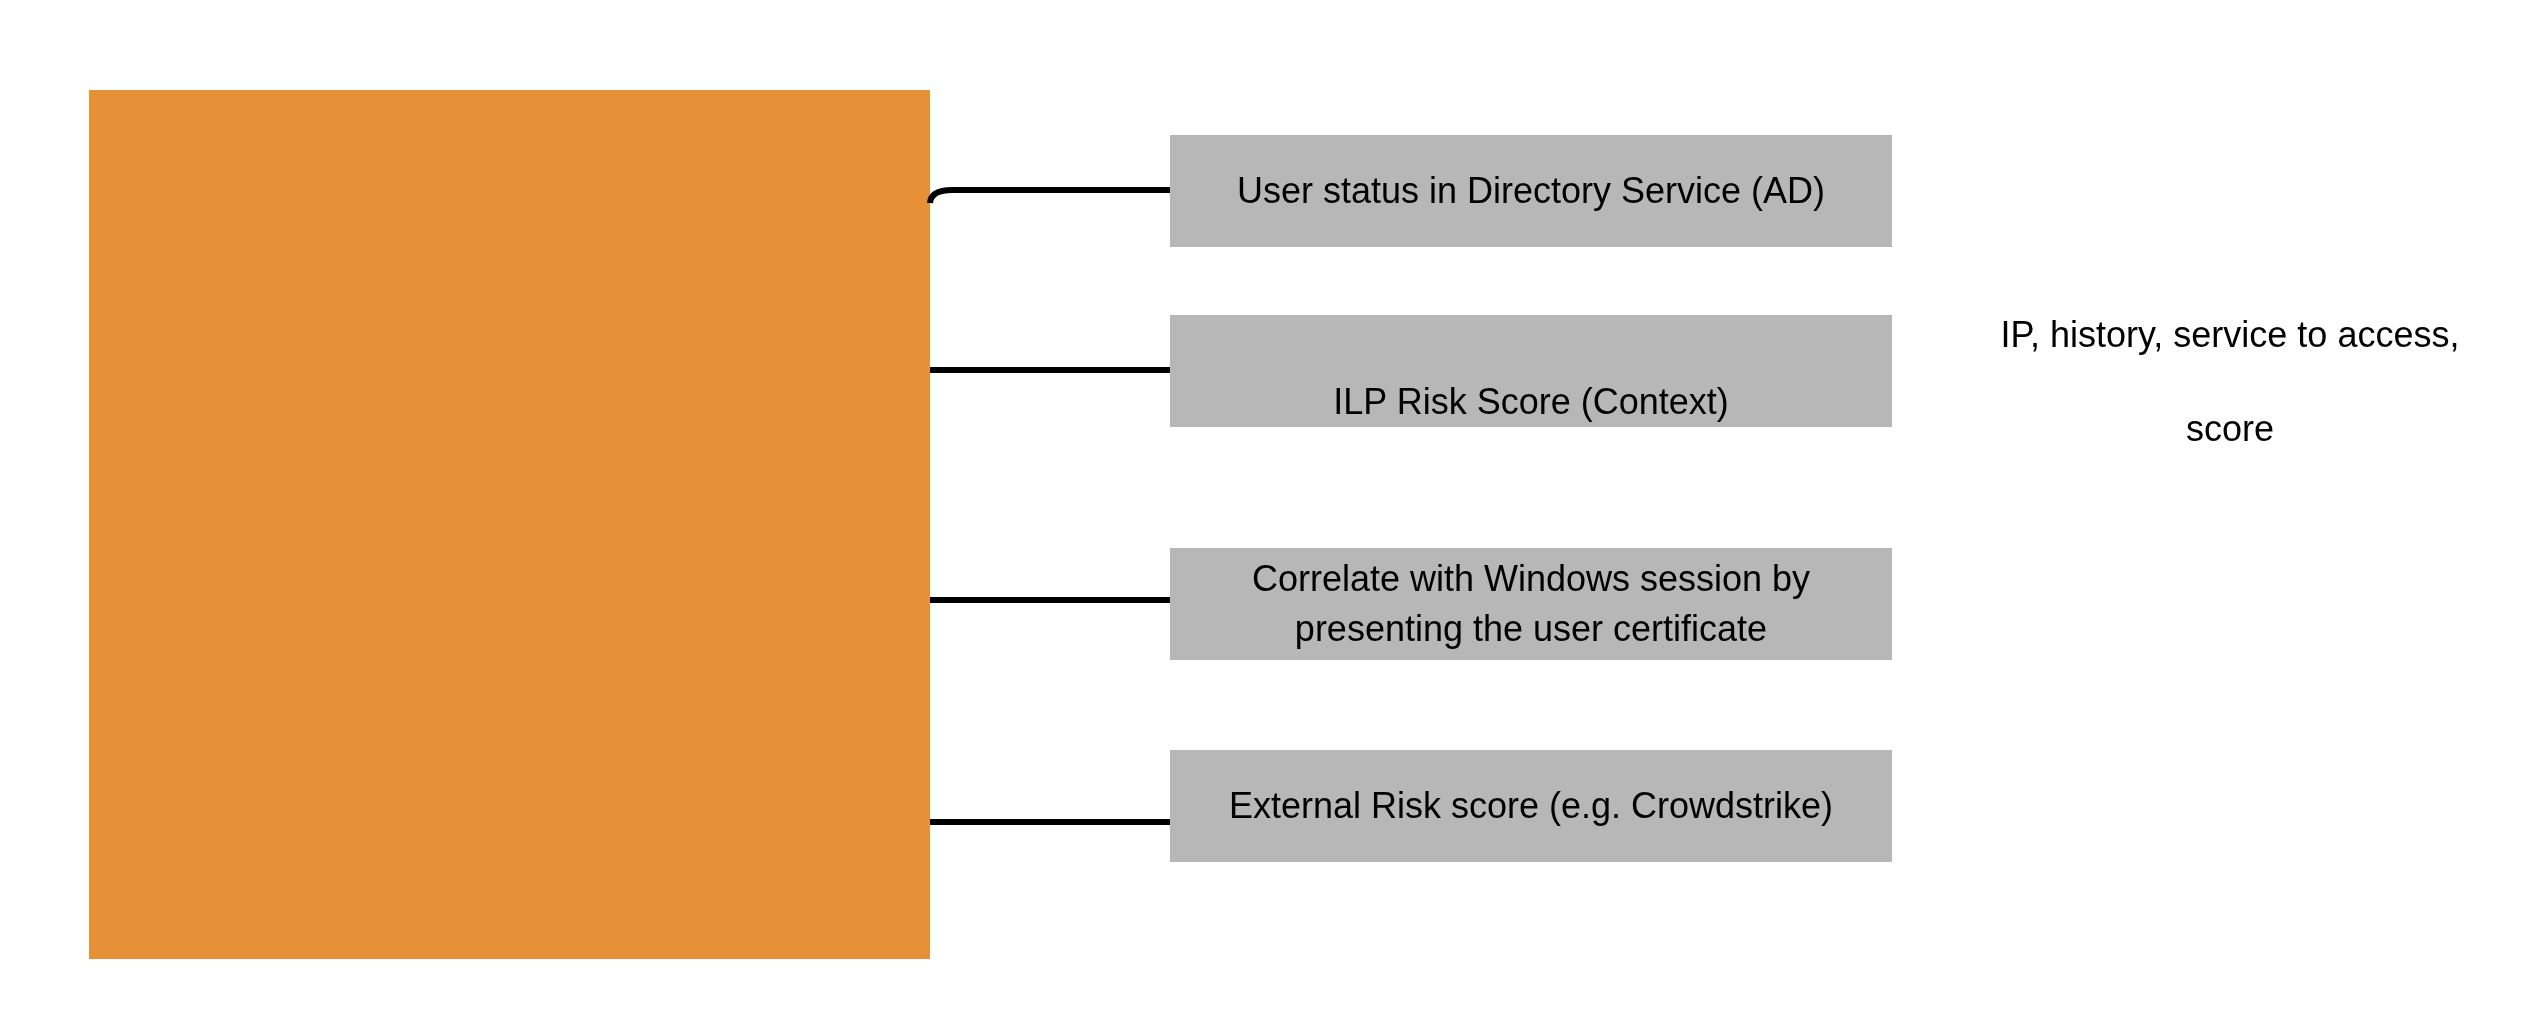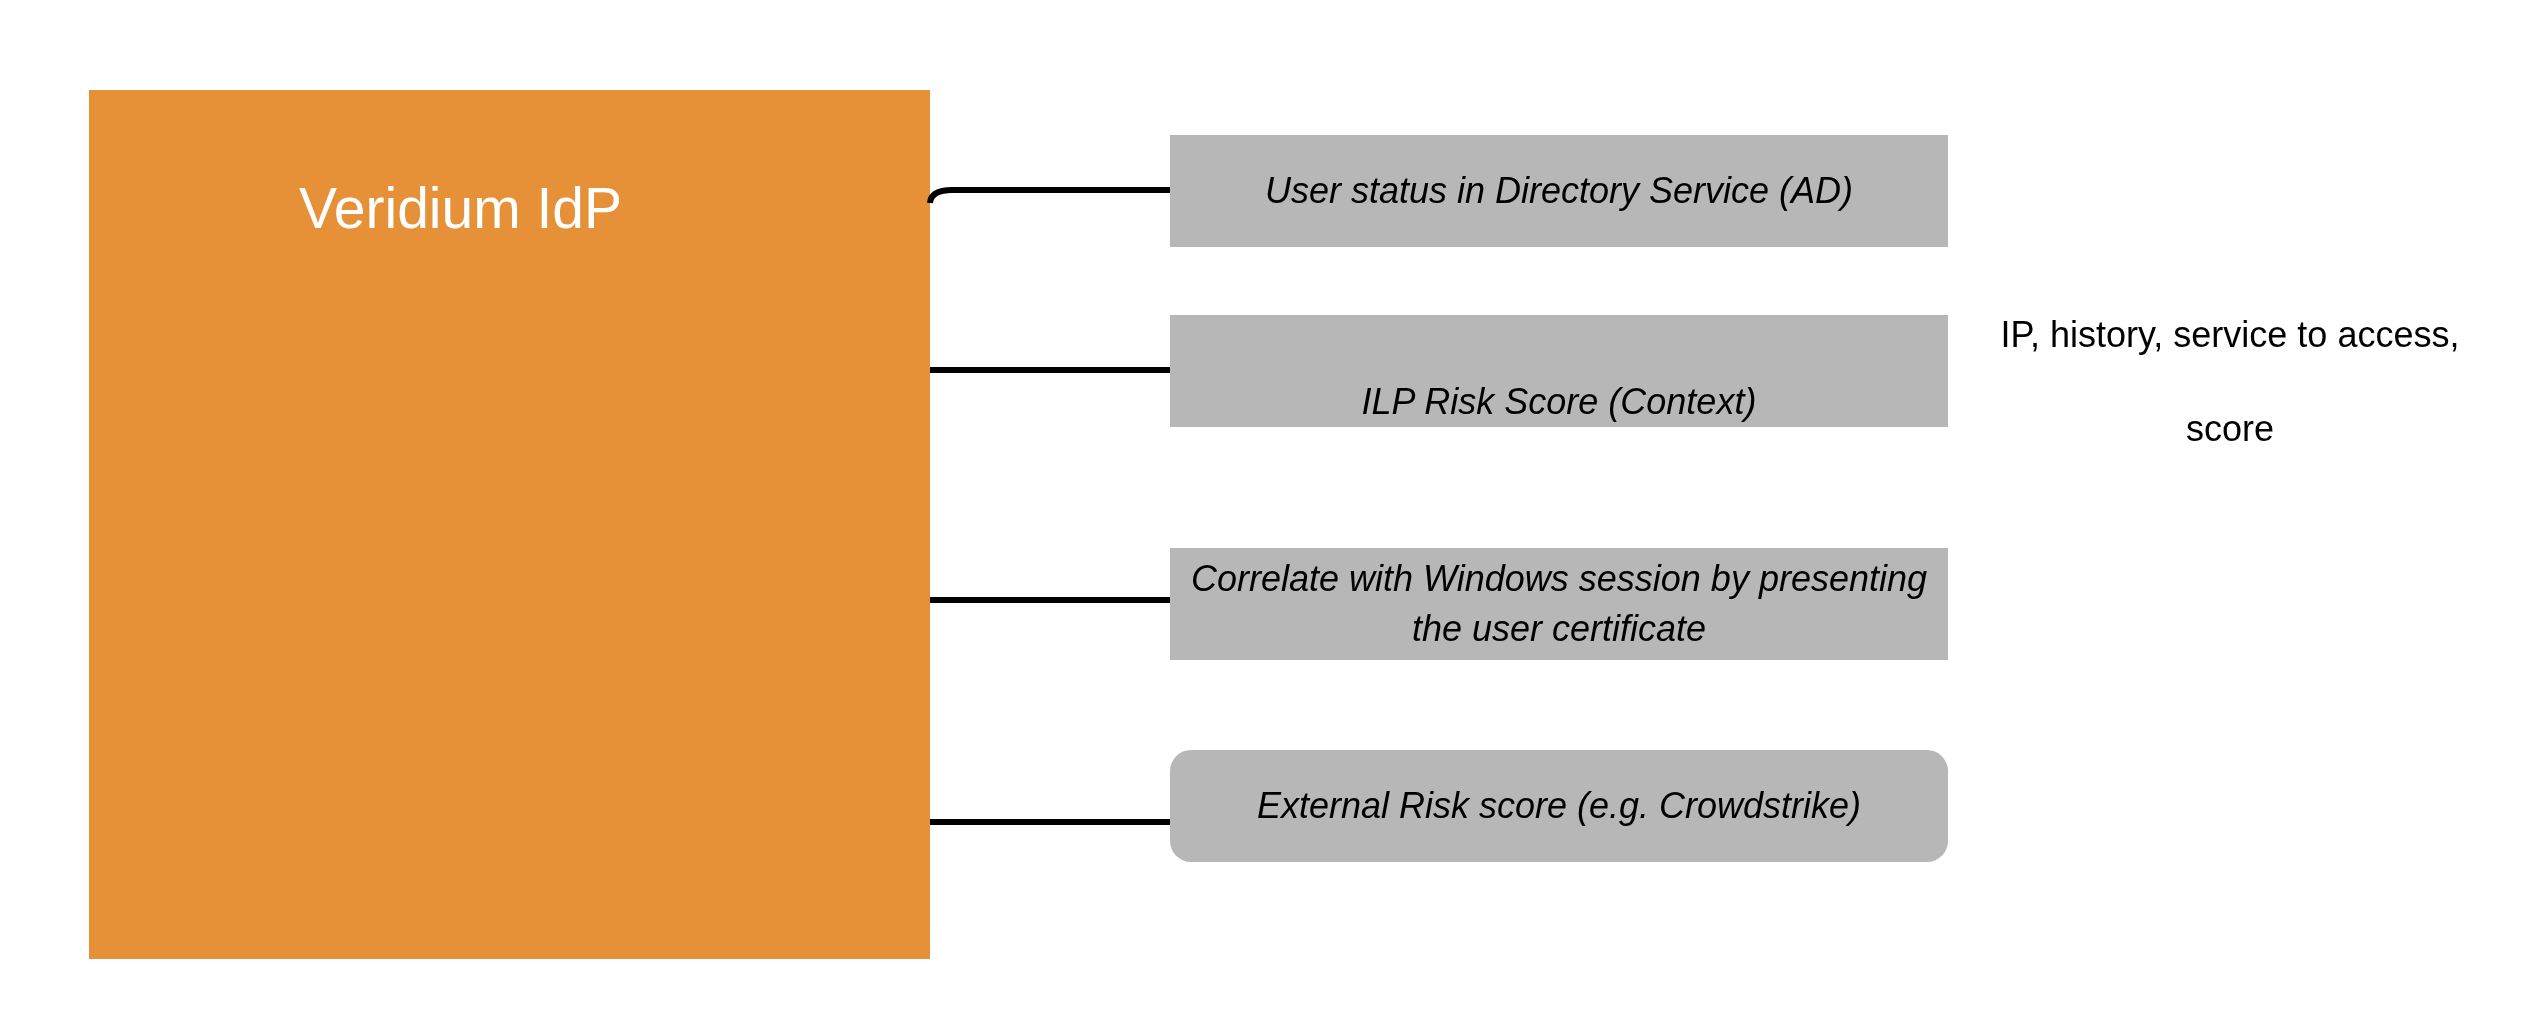--- a/index.html
+++ b/index.html
@@ -41,60 +41,59 @@
     pointer-events: none;
   }
   .connectors path {
     fill: none;
     stroke: var(--connector, #000000);
     stroke-width: 6;
   }
   .attr-box {
     position: absolute;
     left: 1170px;
-    width: 778px;
+    width: 722px;
     height: 112px;
     background: var(--attribute-box-fill, #B7B7B7);
     color: var(--attribute-box-text, #000000);
     display: flex;
     align-items: center;
     justify-content: center;
     text-align: center;
     font-size: 36px;
     line-height: 50px;
     padding: 0;
     box-sizing: border-box;
-    font-style: italic;
   }
   .attr-box .attr-label {
     padding: 0 8px;
   }
   .attr-box-1 { top: 135px; }
   .attr-box-2 { top: 315px; align-items: flex-end; }
   .attr-box-3 { top: 548px; }
-  .attr-box-4 { top: 750px; border-radius: 21px; }
+  .attr-box-4 { top: 750px; }
   .annotation {
     position: absolute;
     left: 1980px;
     top: 311px;
     width: 500px;
     text-align: center;
     color: #000000;
     font-size: 36px;
     line-height: 47px;
   }
 </style>
 </head>
 <body>
 
 <div class="canvas">
 
   <div class="main-box">
     <div class="main-box-label">
-      <span>Veridium IdP</span><br>
+      <br>
     </div>
   </div>
 
   <svg class="connectors" viewBox="0 0 2523 1020" xmlns="http://www.w3.org/2000/svg">
     <path d="M 930 203 Q 931 190 952 190 L 1170 190"></path>
     <path d="M 930 370 L 1170 370"></path>
     <path d="M 930 600 L 1170 600"></path>
     <path d="M 930 822 L 1170 822"></path>
   </svg>
 

